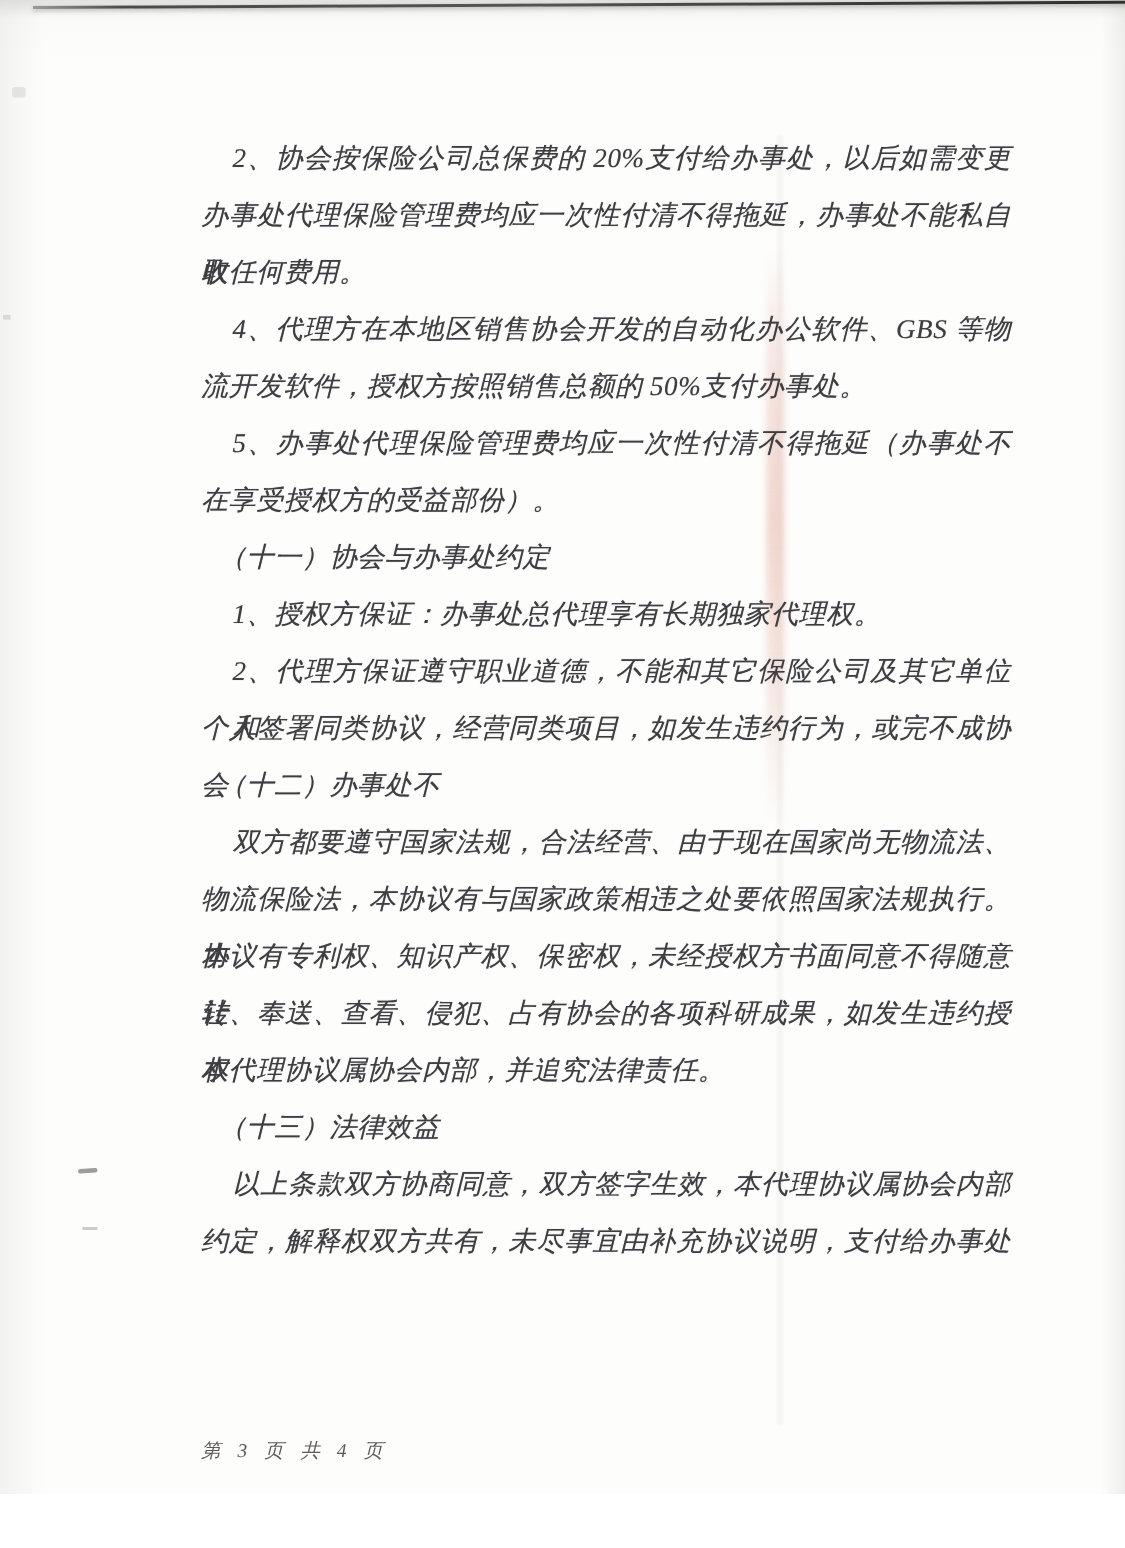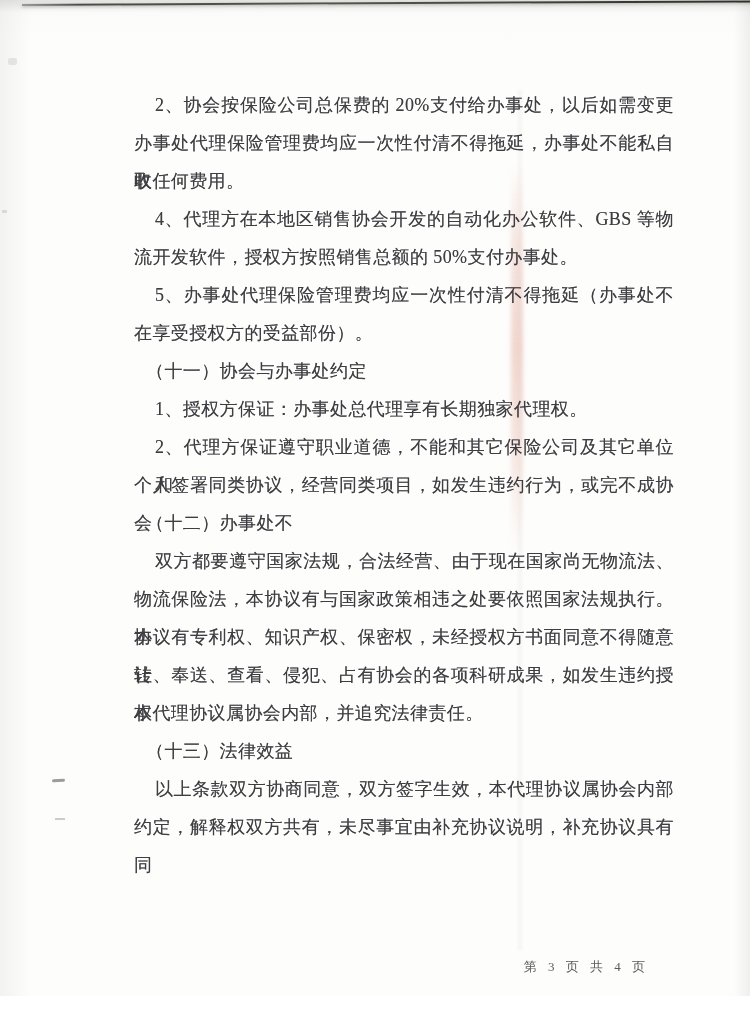--- a/index.html
+++ b/index.html
@@ -8,20 +8,21 @@
     background: #ffffff;
   }
   #scan-page {
     position: relative;
     width: 750px;
     height: 996px;
     overflow: hidden;
     background:
       linear-gradient(180deg, #f2f2f0 0px, #fbfbfa 14px, #fdfdfc 40px, #fdfdfc 100%);
     font-family: "Liberation Serif", "DejaVu Serif", serif;
+    font-style: italic;
   }
   
   #paper-shade-left {
     position: absolute; left: 0; top: 0; width: 30px; height: 1032px;
     background: linear-gradient(90deg, rgba(210,210,206,0.25), rgba(255,255,255,0));
     pointer-events: none;
   }
   #paper-shade-right {
     position: absolute; right: 0; top: 0; width: 16px; height: 1032px;
     background: linear-gradient(270deg, rgba(205,205,200,0.30), rgba(255,255,255,0));
@@ -83,21 +84,21 @@
   }
   .text-line.just { text-align-last: justify; white-space: normal; }
   .text-line.indent-num  { padding-left: 21px; }
   .text-line.indent-head { padding-left: 12px; }
 
   #page-footer {
     position: absolute;
     left: 134px;
     top: 957px;
     width: 515px;
-    text-align: right;
+    text-align: left;
     font-size: 13px;
     line-height: 20px;
     letter-spacing: 4px;
     color: #5d5b57;
   }
 </style>
 </head>
 <body>
 
 <div id="scan-page">
@@ -126,17 +127,17 @@
       <div class="text-line just indent-num">2、代理方保证遵守职业道德，不能和其它保险公司及其它单位和</div>
       <div class="text-line just">个人签署同类协议，经营同类项目，如发生违约行为，或完不成协会</div>
       <div class="text-line indent-head">（十二）办事处不</div>
       <div class="text-line just indent-num">双方都要遵守国家法规，合法经营、由于现在国家尚无物流法、</div>
       <div class="text-line just">物流保险法，本协议有与国家政策相违之处要依照国家法规执行。本</div>
       <div class="text-line just">协议有专利权、知识产权、保密权，未经授权方书面同意不得随意转</div>
       <div class="text-line just">让、奉送、查看、侵犯、占有协会的各项科研成果，如发生违约授权</div>
       <div class="text-line">本代理协议属协会内部，并追究法律责任。</div>
       <div class="text-line indent-head">（十三）法律效益</div>
       <div class="text-line just indent-num">以上条款双方协商同意，双方签字生效，本代理协议属协会内部</div>
-      <div class="text-line just">约定，解释权双方共有，未尽事宜由补充协议说明，补充协议具有同</div>
+      <div class="text-line just">约定，解释权双方共有，未尽事宜由补充协议说明，支付给办事处</div>
     </div>
 
   <div id="page-footer">第 3 页 共 4 页</div>
 </div>
 
 </body></html>

